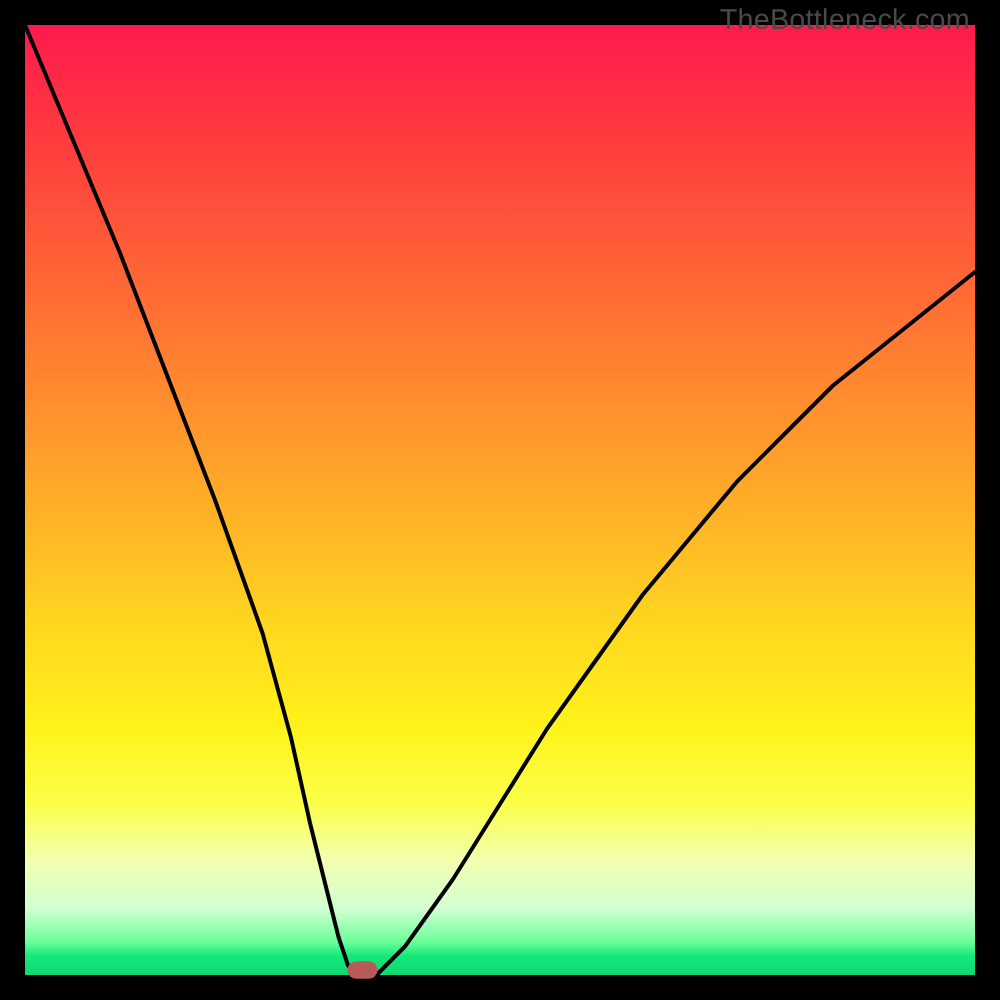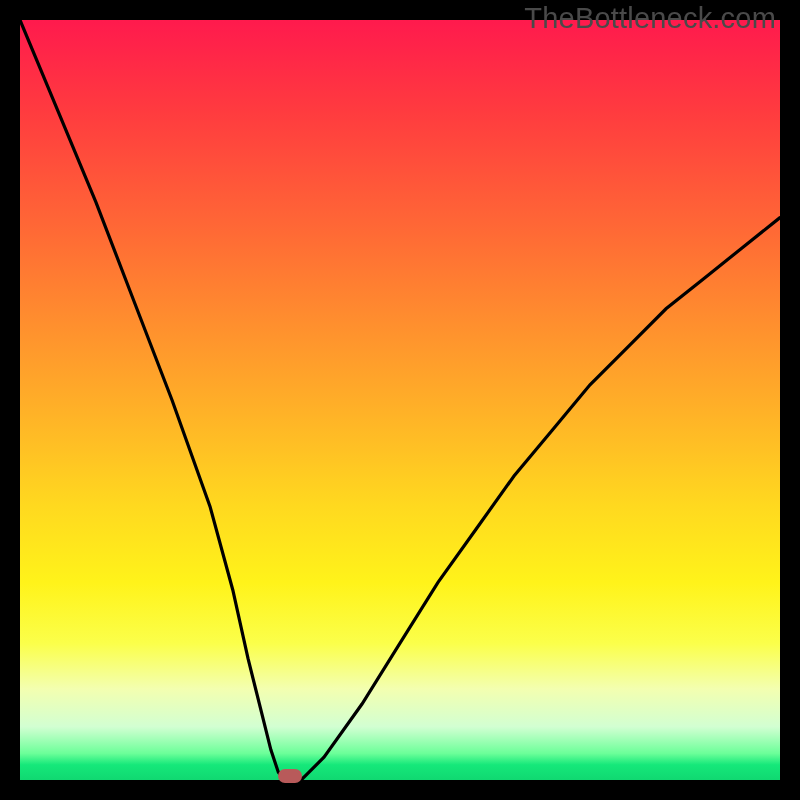--- a/index.html
+++ b/index.html
@@ -39,21 +39,21 @@
       #6cff99 96.5%,
       #15e87a 98%,
       #10d871 100%
     );
   }
   .watermark {
     position: absolute;
     top: 2px;
     right: 24px;
     color: #4a4a4a;
-    font-size: 29px;
+    font-size: 23px;
     font-weight: 500;
     letter-spacing: 0.2px;
     z-index: 10;
   }
   svg.curve {
     position: absolute;
     left: 0;
     top: 0;
     width: 760px;
     height: 760px;

